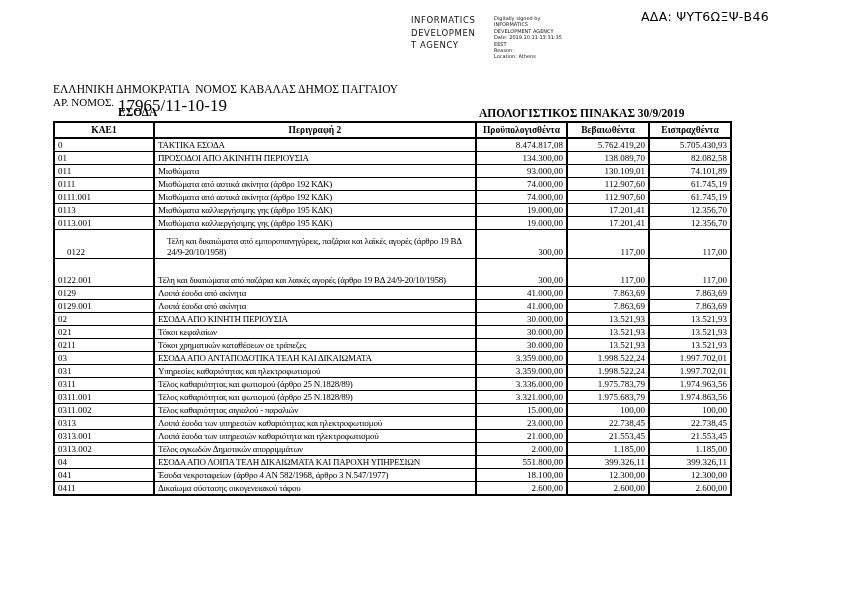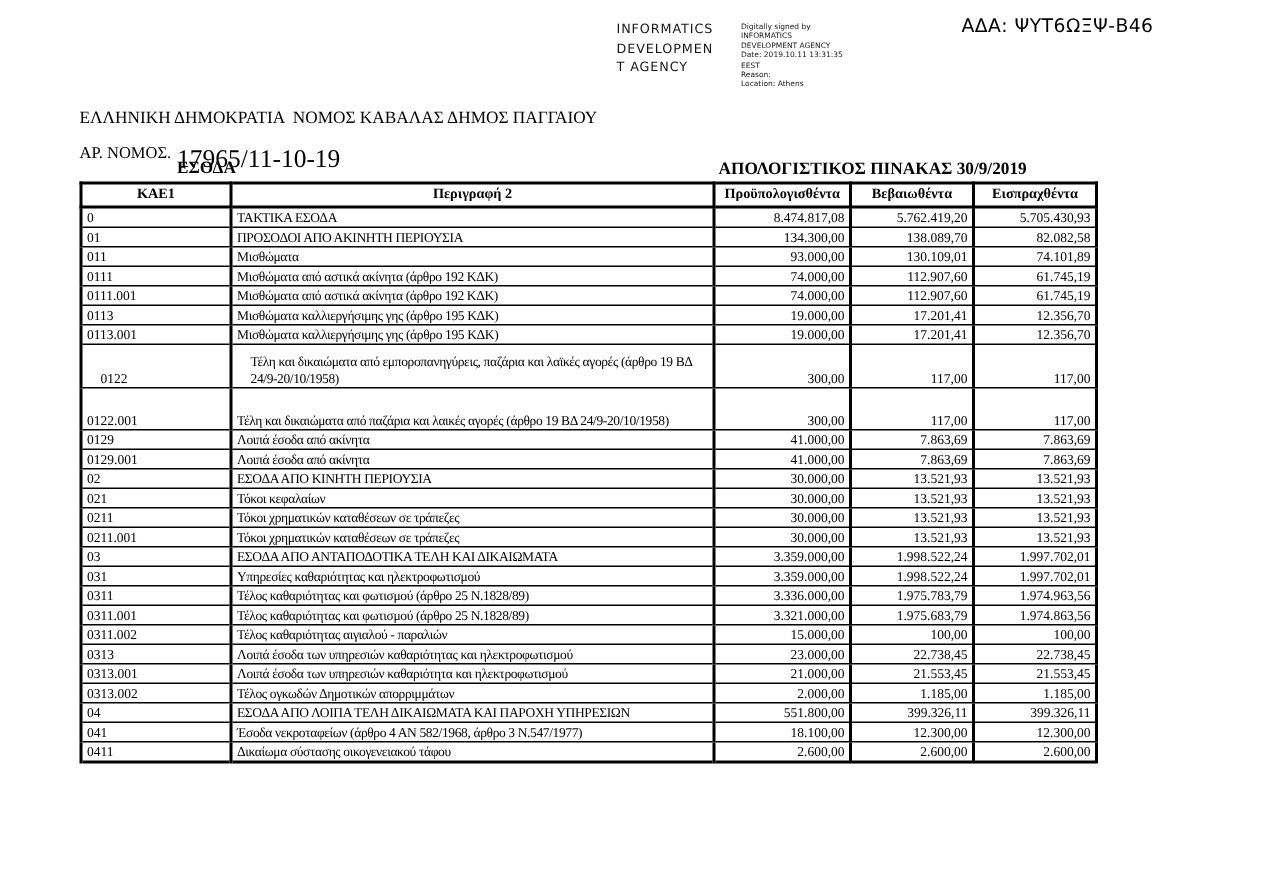--- a/index.html
+++ b/index.html
@@ -19,21 +19,21 @@
   .stamp-agency {
     font-family:"DejaVu Sans", sans-serif; font-size:8.5px; line-height:12.5px;
     letter-spacing:0.6px; color:#161616; width:62px;
   }
   .stamp-sig {
     font-family:"DejaVu Sans", sans-serif; font-size:5px; line-height:6.4px;
     color:#161616; padding-top:1px;
   }
 
   
-  .org { position:absolute; left:53px; top:73px; font-size:11.5px; white-space:pre; }
+  .org { position:absolute; left:53px; top:83px; font-size:11.5px; white-space:pre; }
   .proto-label { position:absolute; left:53px; top:96px; font-size:11px; }
   .proto-num { position:absolute; left:118px; top:96px; font-size:17px; }
   .section-title { position:absolute; left:118px; top:106px; font-size:11.5px; font-weight:bold; }
   .table-title { position:absolute; left:479px; top:107px; font-size:11.5px; font-weight:bold; }
 
   
   table.budget {
     position:absolute; left:53px; top:121px;
     border-collapse:collapse; table-layout:fixed; width:677px;
     font-size:9px; color:#000;
@@ -197,27 +197,20 @@
           <td class="num">13.521,93</td>
         </tr>
         <tr>
           <td>0211</td>
           <td class="desc">Τόκοι χρηματικών καταθέσεων σε τράπεζες</td>
           <td class="num">30.000,00</td>
           <td class="num">13.521,93</td>
           <td class="num">13.521,93</td>
         </tr>
         <tr>
-          <td>0211.001</td>
-          <td class="desc">Τόκοι χρηματικών καταθέσεων σε τράπεζες</td>
-          <td class="num">30.000,00</td>
-          <td class="num">13.521,93</td>
-          <td class="num">13.521,93</td>
-        </tr>
-        <tr>
           <td>03</td>
           <td class="desc">ΕΣΟΔΑ ΑΠΟ ΑΝΤΑΠΟΔΟΤΙΚΑ ΤΕΛΗ ΚΑΙ ΔΙΚΑΙΩΜΑΤΑ</td>
           <td class="num">3.359.000,00</td>
           <td class="num">1.998.522,24</td>
           <td class="num">1.997.702,01</td>
         </tr>
         <tr>
           <td>031</td>
           <td class="desc">Υπηρεσίες καθαριότητας και ηλεκτροφωτισμού</td>
           <td class="num">3.359.000,00</td>

